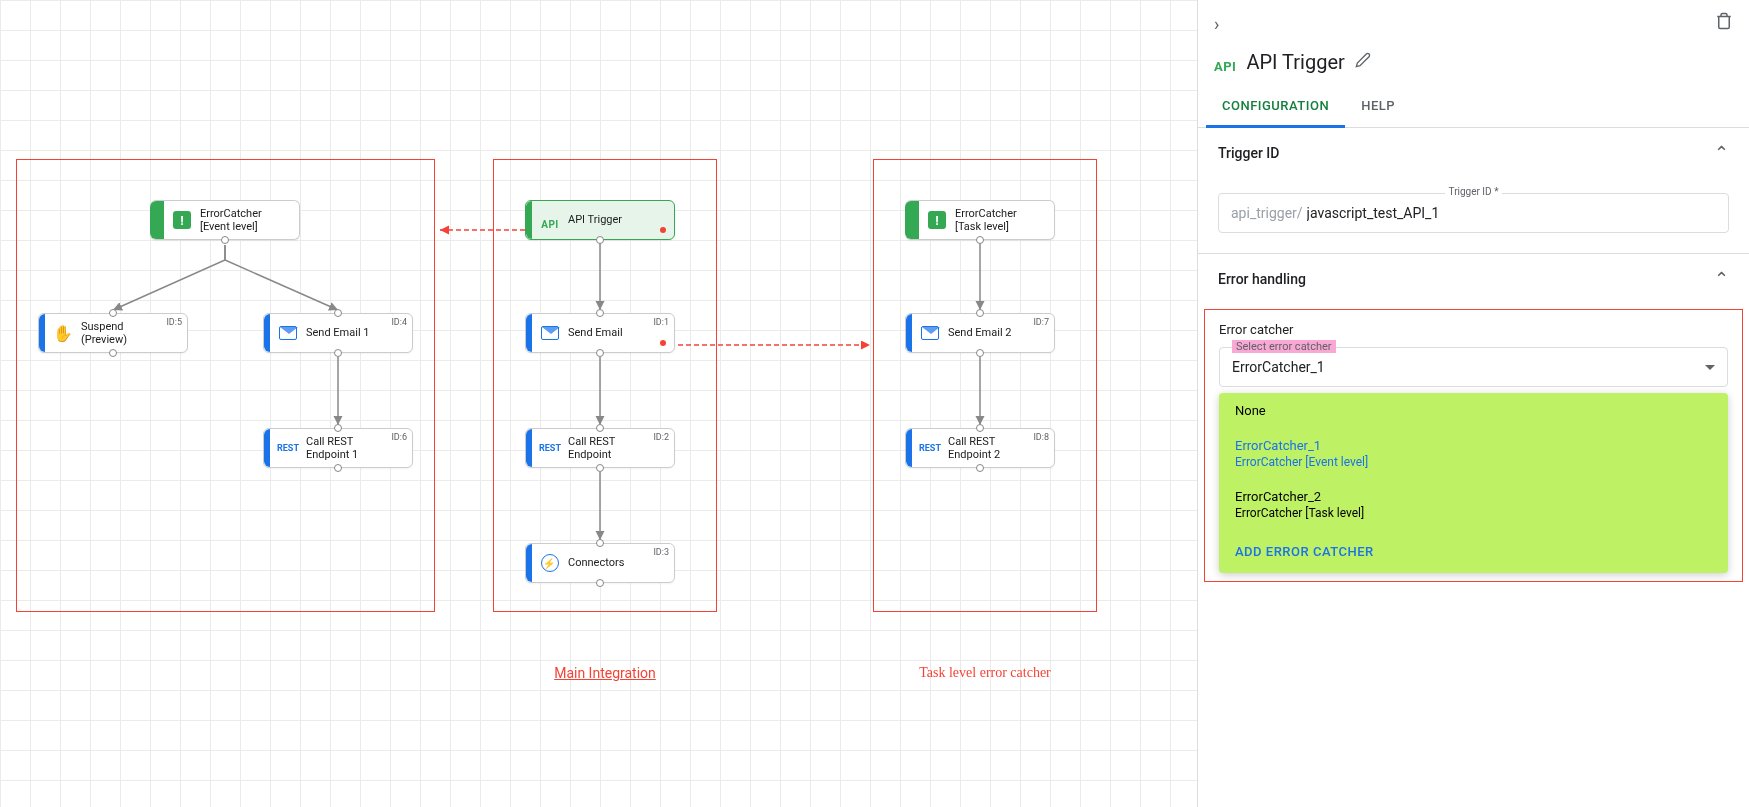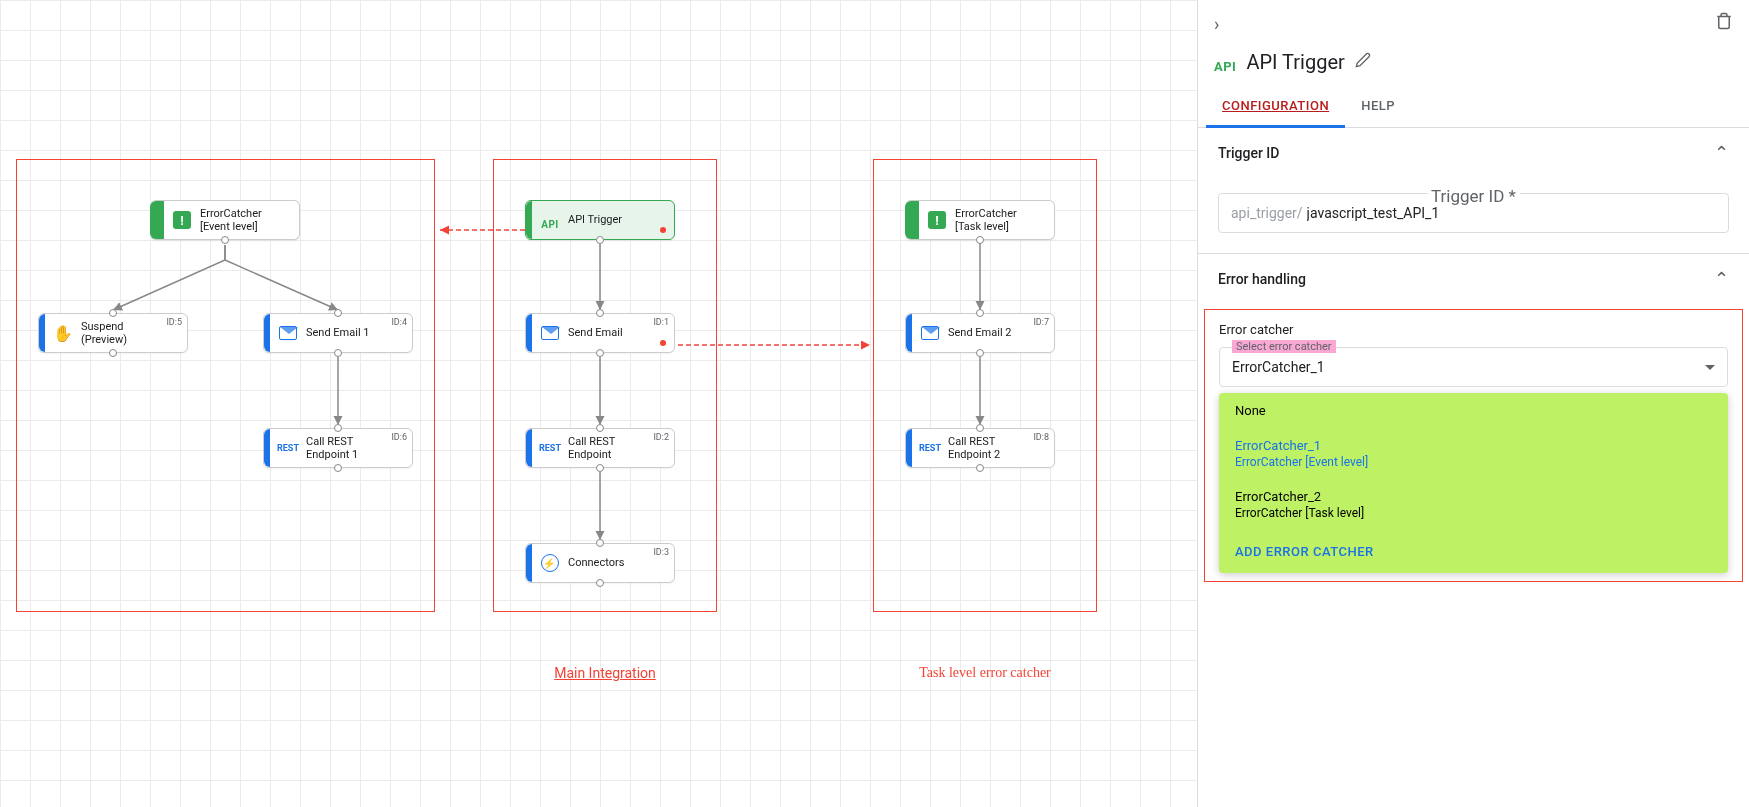--- a/index.html
+++ b/index.html
@@ -52,30 +52,30 @@
     .panel { width: 552px; border-left: 1px solid #dadce0; background: #fff; display: flex; flex-direction: column; }
     .panel-header { display: flex; align-items: center; justify-content: space-between; padding: 12px 16px; }
     .chevron { font-size: 18px; color: #5f6368; cursor: pointer; }
     .trash { font-size: 18px; color: #5f6368; cursor: pointer; }
     .panel-title { display: flex; align-items: center; gap: 10px; padding: 4px 16px 12px; }
     .panel-title .ttl { font-size: 20px; color: #202124; }
     .edit-icon { font-size: 16px; color: #5f6368; cursor: pointer; }
     
     .tabs { display: flex; border-bottom: 1px solid #dadce0; padding: 0 8px; }
     .tab { padding: 12px 16px; font-size: 13px; font-weight: 500; color: #5f6368; cursor: pointer; letter-spacing: 0.5px; }
-    .tab.active { color: #b91c1c; border-bottom: 3px solid #1a73e8; margin-bottom: -1px; text-decoration: underline; }
+    .tab.active { color: #15803d; border-bottom: 3px solid #1a73e8; margin-bottom: -1px; }
     
     .section { border-bottom: 1px solid #dadce0; }
     .section-header { display: flex; align-items: center; justify-content: space-between; padding: 14px 20px; cursor: pointer; }
     .section-header .sh-title { font-size: 14px; font-weight: 500; color: #202124; }
     .section-header .collapse { font-size: 18px; color: #5f6368; }
     .section-body { padding: 8px 20px 20px; }
     
     .input-wrap { position: relative; border: 1px solid #dadce0; border-radius: 4px; height: 40px; display: flex; align-items: center; padding: 0 12px; margin-top: 8px; }
-    .input-label { position: absolute; top: -8px; left: 50%; transform: translateX(-50%); background: #fff; padding: 0 4px; font-size: 17px; color: #5f6368; }
+    .input-label { position: absolute; top: -8px; left: 50%; transform: translateX(-50%); background: #fff; padding: 0 4px; font-size: 10px; color: #5f6368; }
     .input-prefix { color: #9aa0a6; font-size: 14px; margin-right: 4px; }
     .input-val { font-size: 14px; color: #202124; flex: 1; border: none; outline: none; }
     
     .err-section { border: 1.5px solid #f44336; margin: 6px 6px; padding: 12px 14px 8px; }
     .err-title { font-size: 13px; color: #202124; margin-bottom: 10px; }
     
     .select-wrap { position: relative; border: 1px solid #dadce0; border-radius: 4px; height: 40px; display: flex; align-items: center; padding: 0 12px; cursor: pointer; }
     .select-label { position: absolute; top: -8px; left: 12px; background: #f9a8d4; padding: 0 4px; font-size: 11px; color: #5f6368; }
     .select-val { font-size: 14px; color: #202124; flex: 1; }
     .select-arrow { border-left: 5px solid transparent; border-right: 5px solid transparent; border-top: 5px solid #5f6368; }

